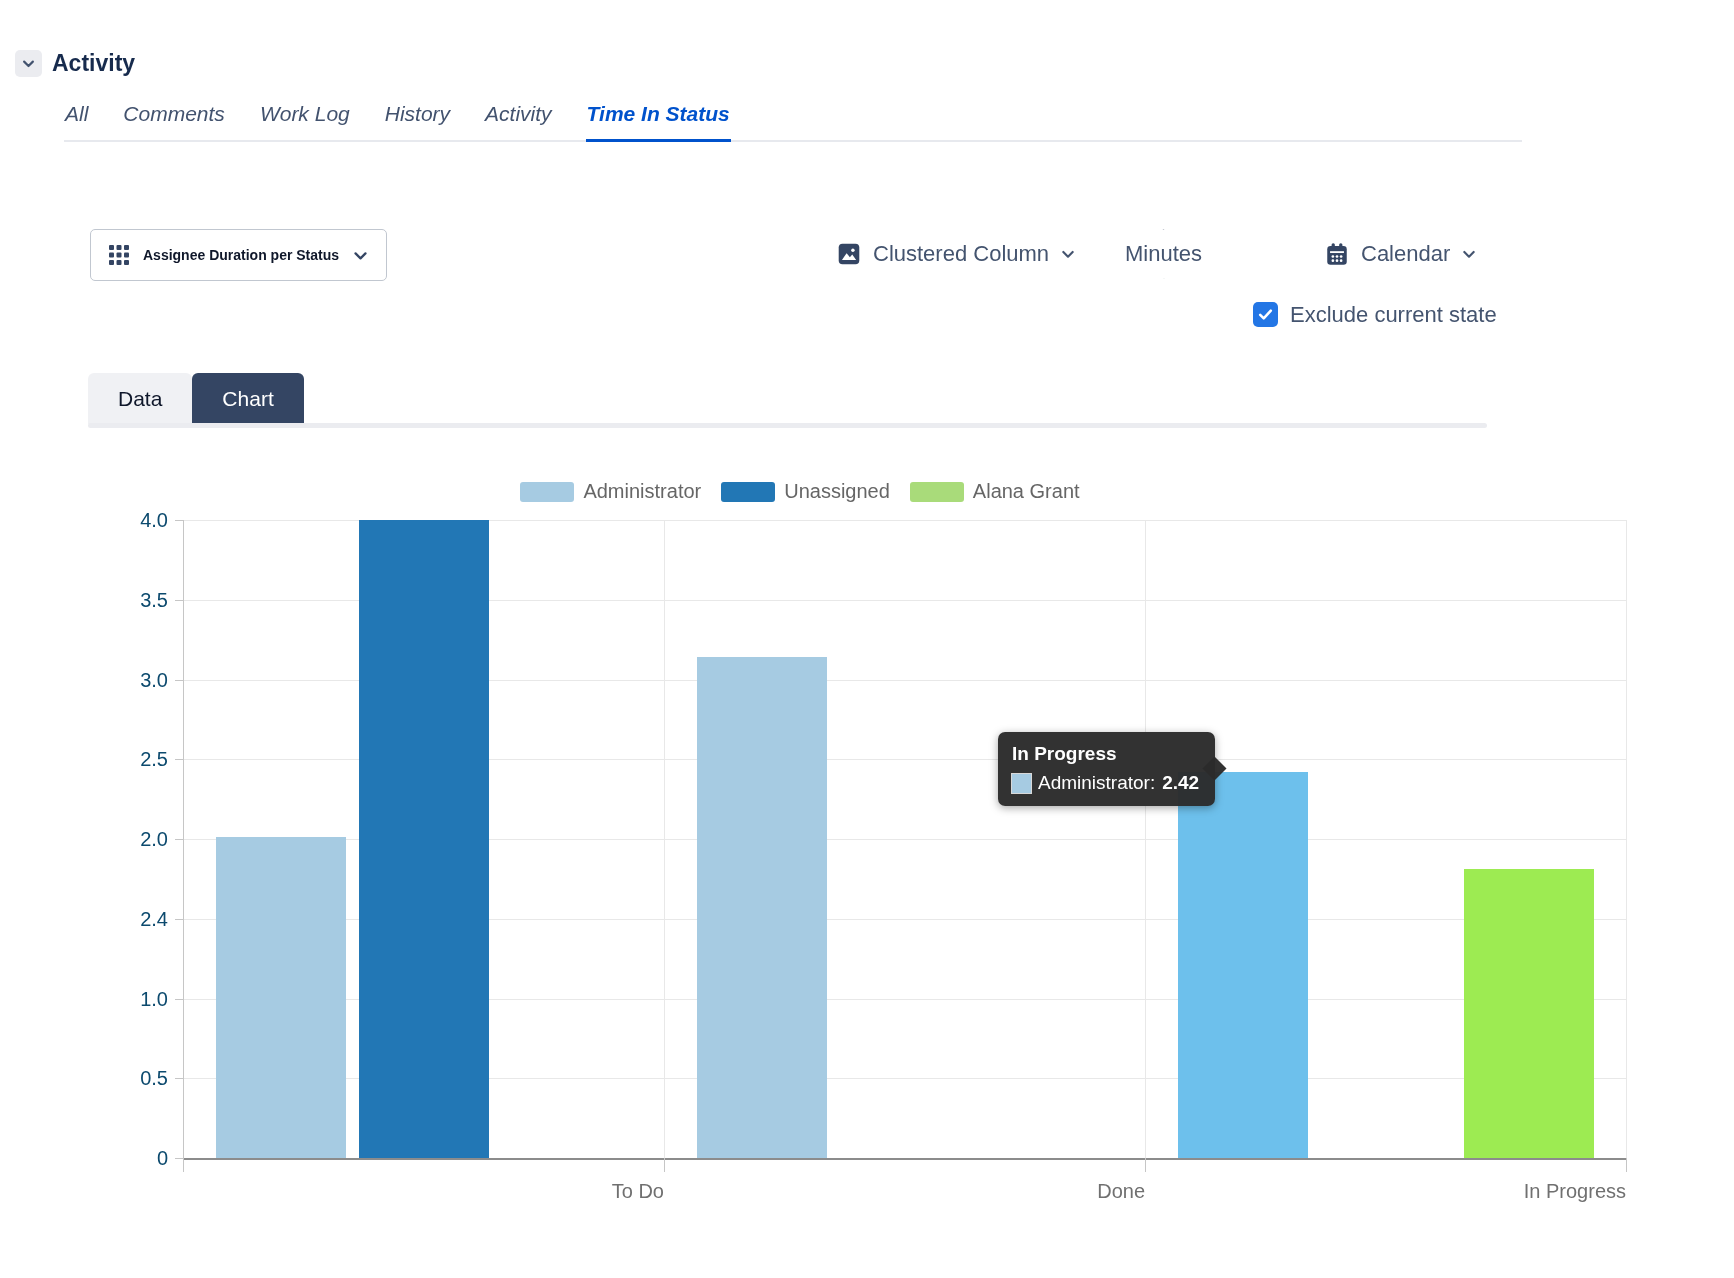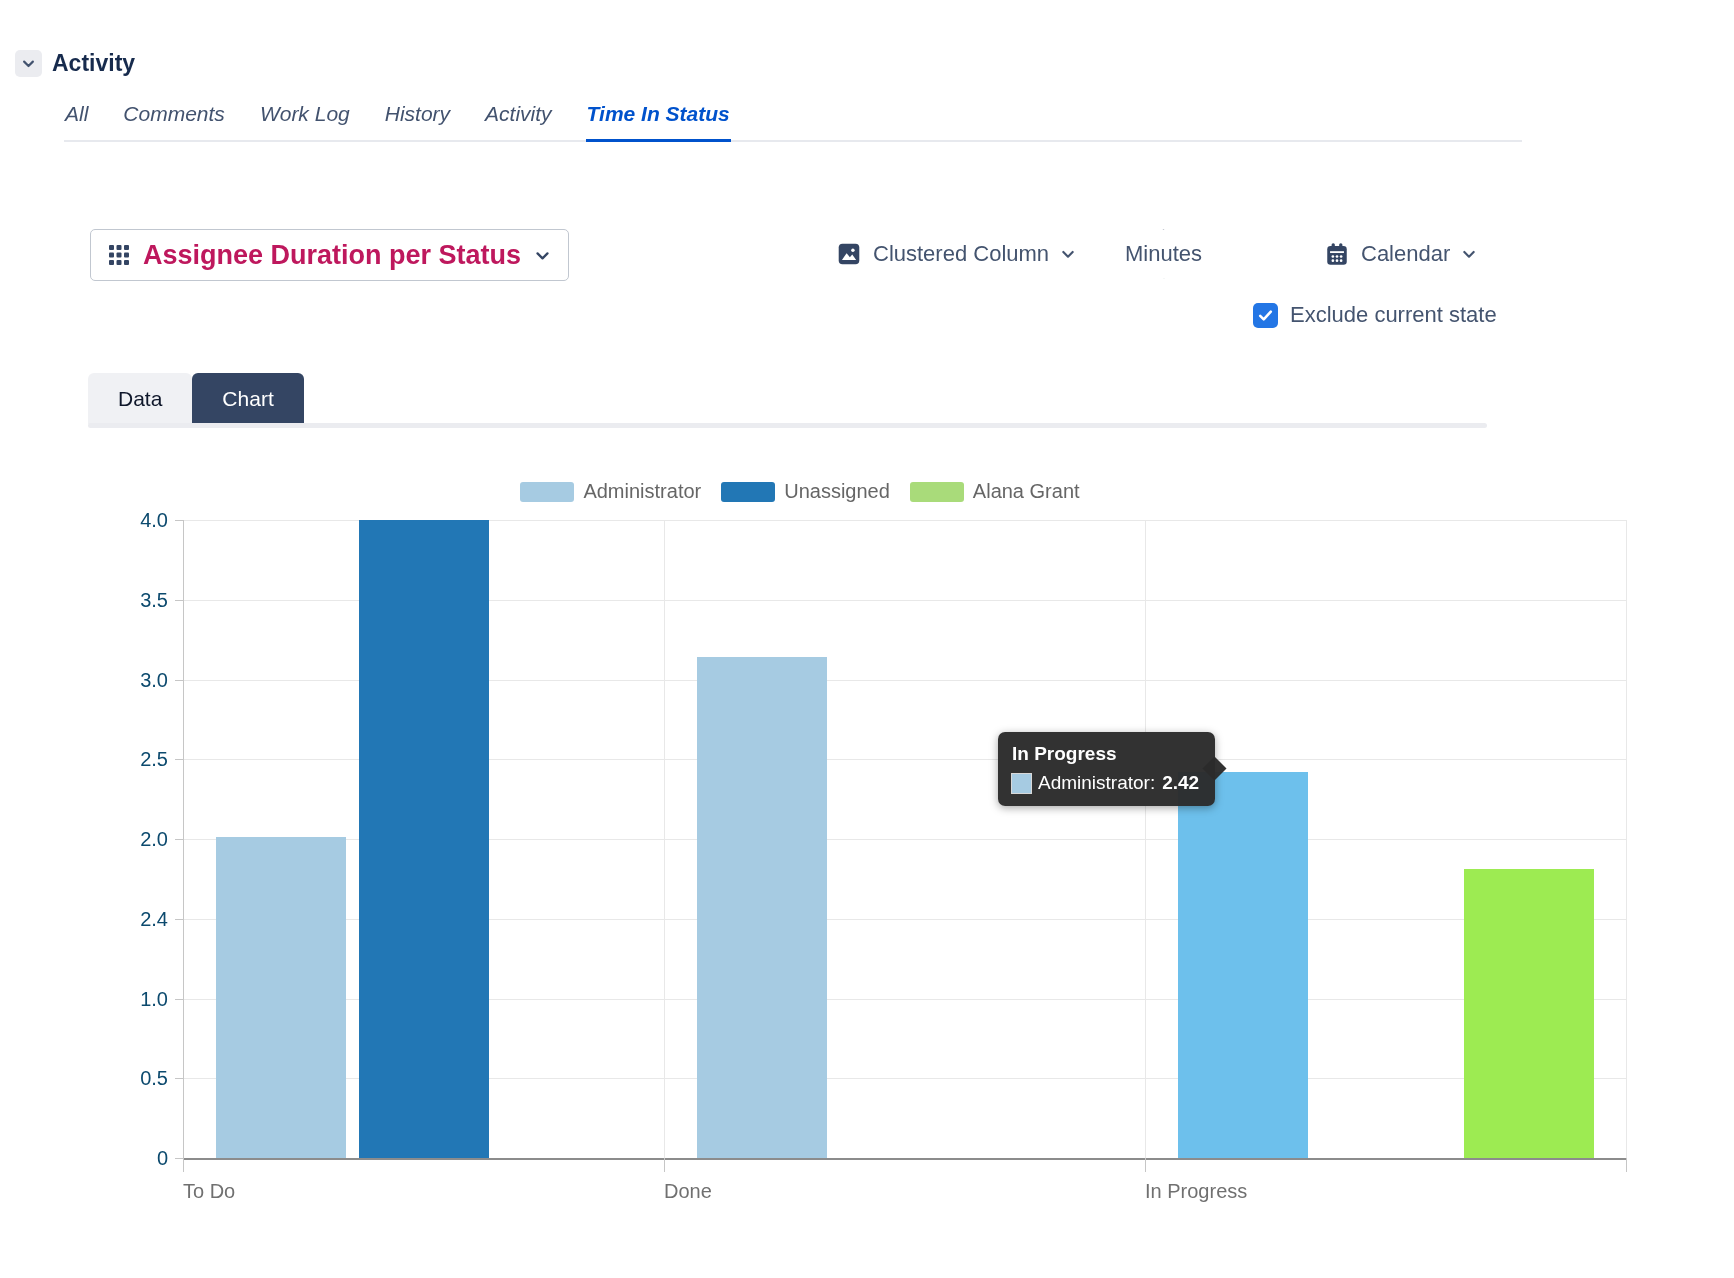--- a/index.html
+++ b/index.html
@@ -15,26 +15,26 @@
   .section-title{font-size:23px;font-weight:700;color:#172B4D;}
 
   
   .tabs-row{position:absolute;top:102px;left:64px;width:1458px;display:flex;gap:33px;border-bottom:2px solid #E7E9EE;font-style:italic;}
   .tab{font-size:21px;color:#42526E;padding:0 1px 13px 1px;cursor:pointer;white-space:nowrap;}
   .tab.active{color:#0052CC;font-weight:600;border-bottom:3px solid #0052CC;margin-bottom:-2px;}
 
   
   .view-btn{position:absolute;top:229px;left:90px;height:50px;display:flex;align-items:center;gap:13px;
     padding:0 17px;border:1px solid #C1C7D0;border-radius:5px;background:#fff;cursor:pointer;}
-  .view-btn .label{font-size:27px;font-weight:700;color:#be185d;}
+  .view-btn .label{font-size:14px;font-weight:700;color:#0f172a;}
   .ctl{position:absolute;top:229px;height:50px;display:flex;align-items:center;gap:11px;cursor:pointer;}
   .ctl .label{font-size:22px;color:#44546F;}
   #ctl-type{left:836px;text-align:right;} #ctl-unit{left:1125px;flex-direction:column;} #ctl-cal{left:1324px;}
 
-  .checkbox-row{position:absolute;top:302px;left:1253px;display:flex;align-items:center;gap:12px;cursor:pointer;}
+  .checkbox-row{position:absolute;top:302px;left:1253px;display:flex;gap:12px;cursor:pointer;}
   .checkbox{width:25px;height:25px;background:#2376E5;border-radius:5px;display:flex;align-items:center;justify-content:center;}
   .checkbox-label{font-size:22px;color:#44546F;}
 
   
   .subtabs{position:absolute;top:373px;left:88px;display:flex;}
   .subtab{height:51px;padding:0 30px;display:flex;align-items:center;font-size:21px;border-radius:6px 6px 0 0;cursor:pointer;}
   .subtab.data{background:#F0F1F4;color:#0f172a;}
   .subtab.chart{background:#344563;color:#ffffff;}
   .subtab-divider{position:absolute;top:423px;left:88px;width:1399px;height:5px;background:#EBECF0;border-radius:3px;}
 
@@ -45,21 +45,21 @@
   .legend-swatch{width:54px;height:20px;border-radius:3px;}
   .legend-label{font-size:20px;color:#666666;}
 
   .gridline-y{position:absolute;height:1px;background:#E8E8E8;}
   .gridline-x{position:absolute;width:1px;background:#E8E8E8;}
   .axis-line-y{position:absolute;width:1px;background:#C6C6C6;}
   .axis-baseline{position:absolute;height:2px;background:#8C8C8C;}
   .ytick{position:absolute;width:8px;height:1px;background:#C6C6C6;}
   .xtick{position:absolute;width:1px;height:14px;background:#C6C6C6;}
   .ylabel{position:absolute;width:62px;text-align:right;font-size:20px;color:#0c4a6e;line-height:24px;}
-  .xlabel{position:absolute;text-align:left;font-size:20px;color:#707070;}
+  .xlabel{position:absolute;text-align:right;font-size:20px;color:#707070;}
   .bar{position:absolute;cursor:pointer;}
 
   
   .tooltip{position:absolute;background:rgba(43,43,43,0.97);border-radius:7px;padding:11px 16px 12px 14px;
     color:#fff;box-shadow:0 2px 8px rgba(0,0,0,0.35);z-index:5;white-space:nowrap;}
   .tooltip .tt-title{font-size:19px;font-weight:700;margin-bottom:7px;}
   .tooltip .tt-row{display:flex;align-items:center;gap:7px;font-size:19px;}
   .tt-swatch{width:19px;height:19px;outline:1px solid #d8d8d8;}
   .tt-value{font-weight:700;}
   .tt-arrow{position:absolute;right:-8px;top:28px;width:17px;height:17px;background:rgba(43,43,43,0.97);transform:rotate(45deg);}

